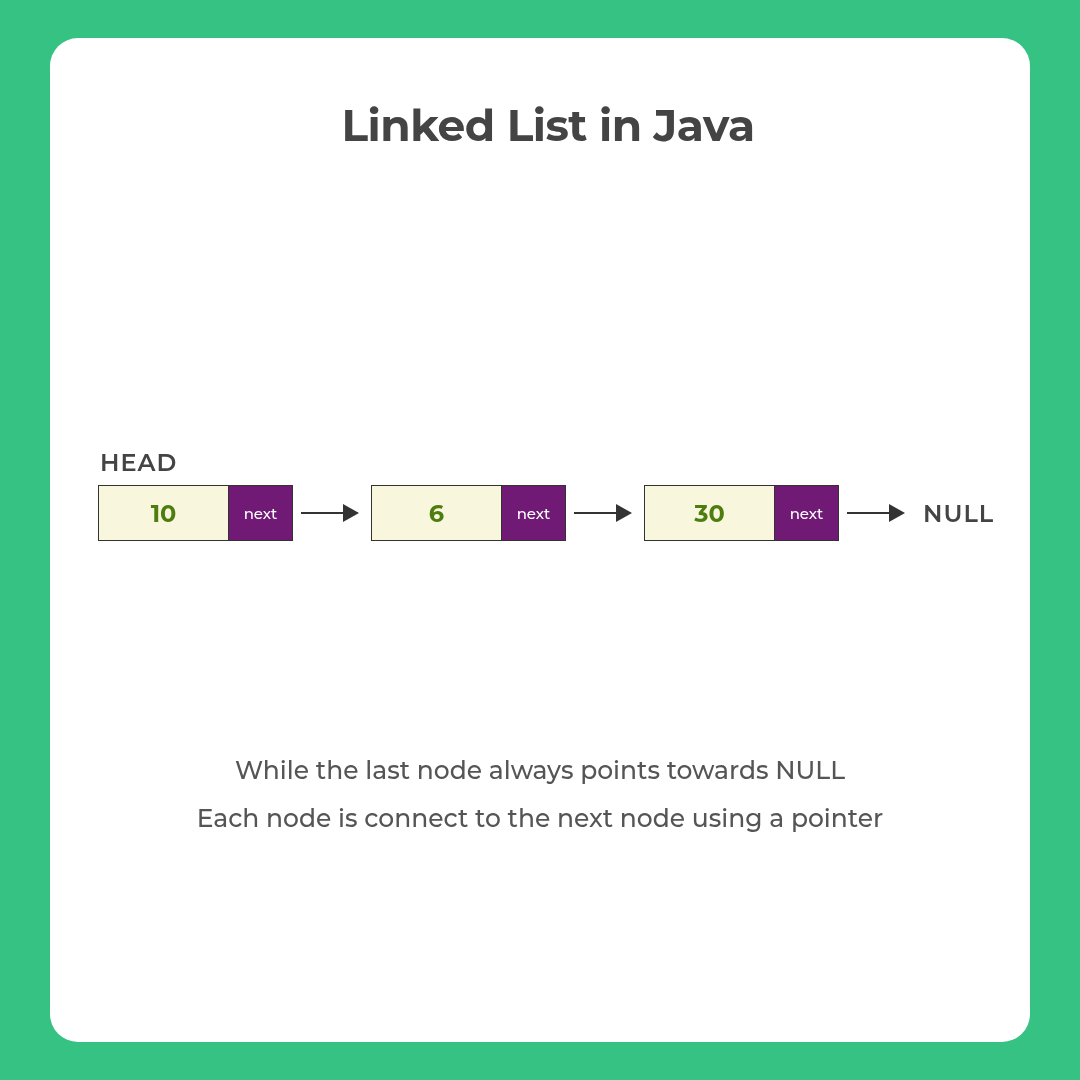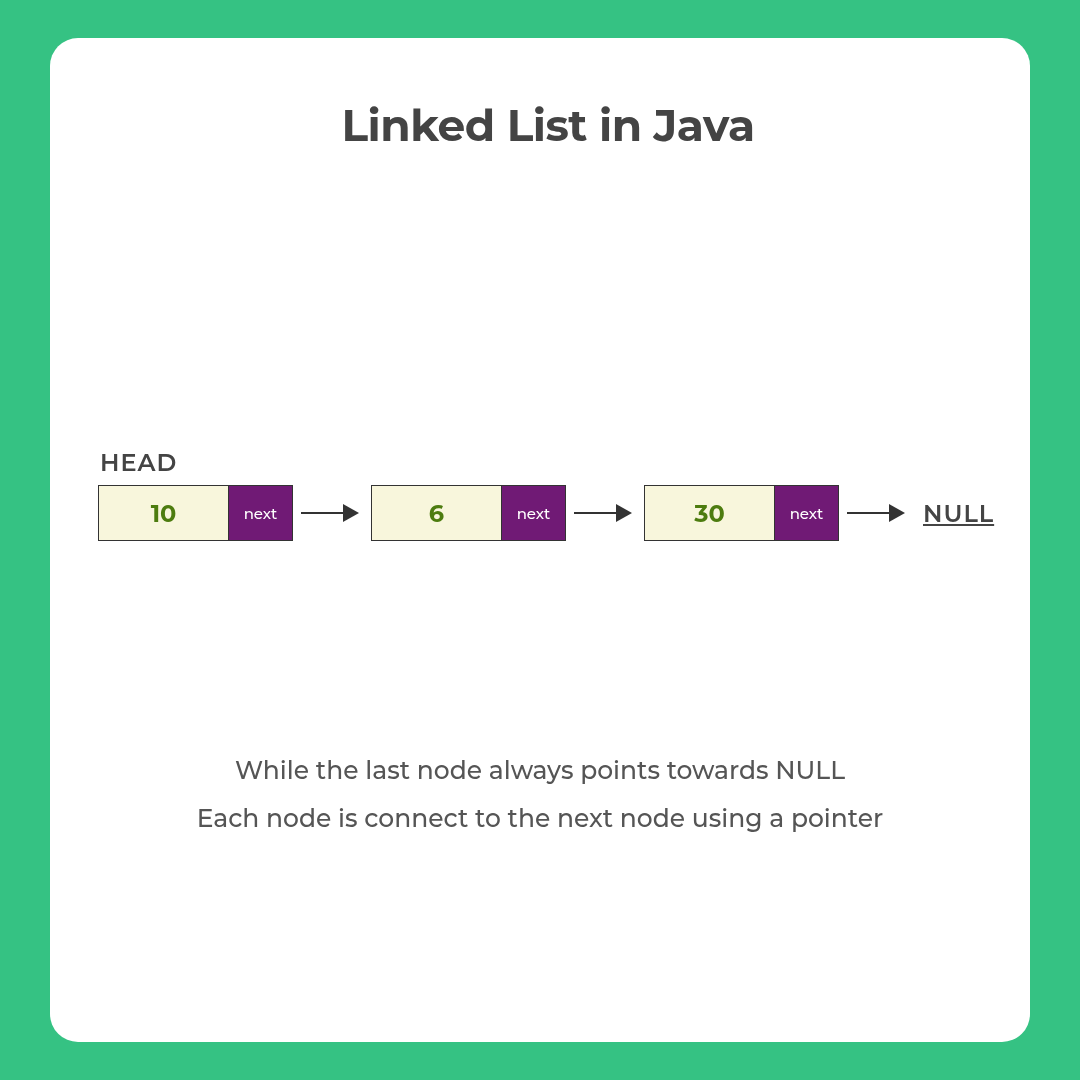--- a/index.html
+++ b/index.html
@@ -92,21 +92,20 @@
       border-left: 16px solid #333333;
       border-top: 9px solid transparent;
       border-bottom: 9px solid transparent;
     }
     .null-label {
       font-size: 24px;
       font-weight: 600;
       color: #444444;
       margin-left: 6px;
       letter-spacing: 1px;
-      text-decoration: underline;
     }
     .caption {
       position: absolute;
       bottom: 200px;
       left: 0;
       right: 0;
       text-align: center;
     }
     .caption-line {
       font-size: 25px;

